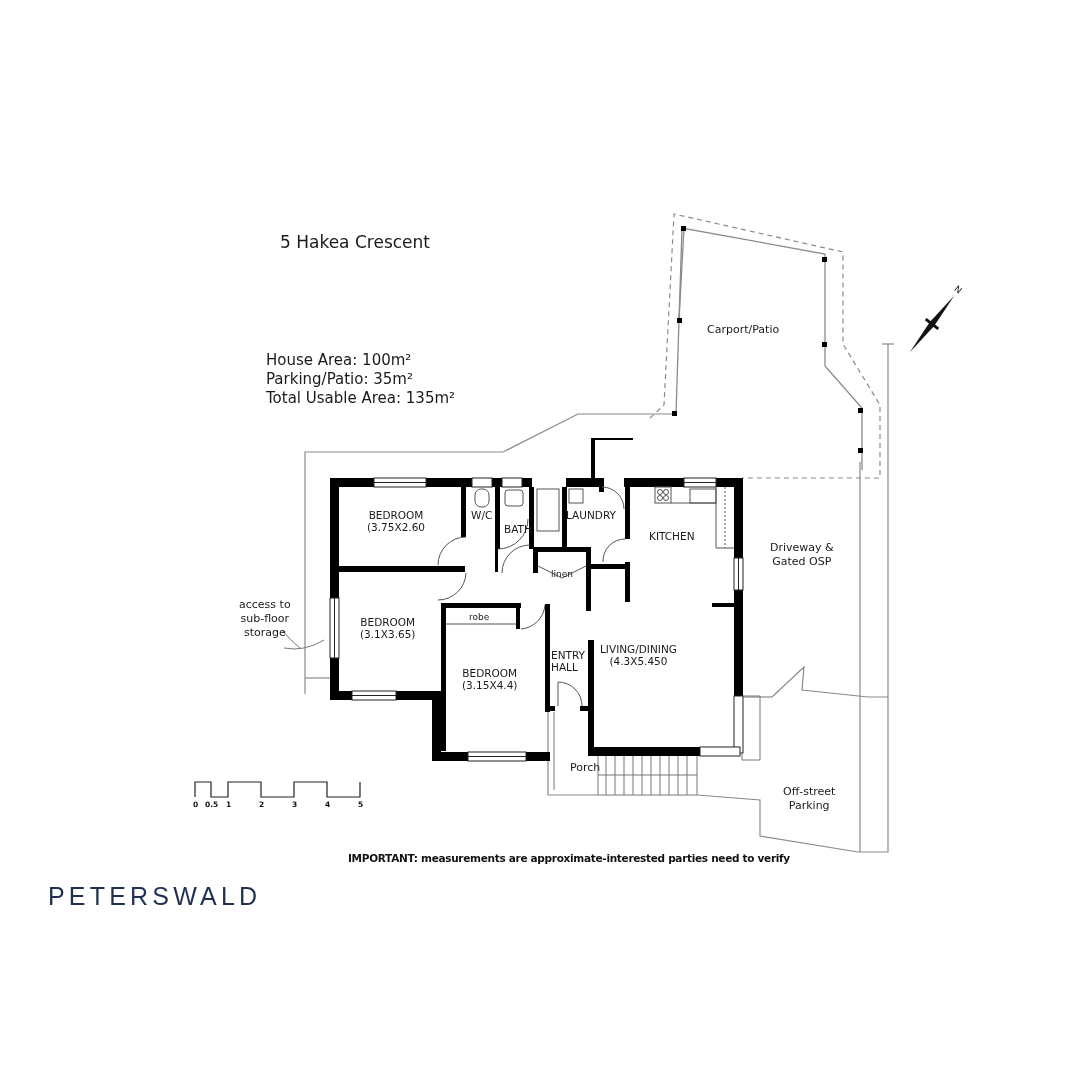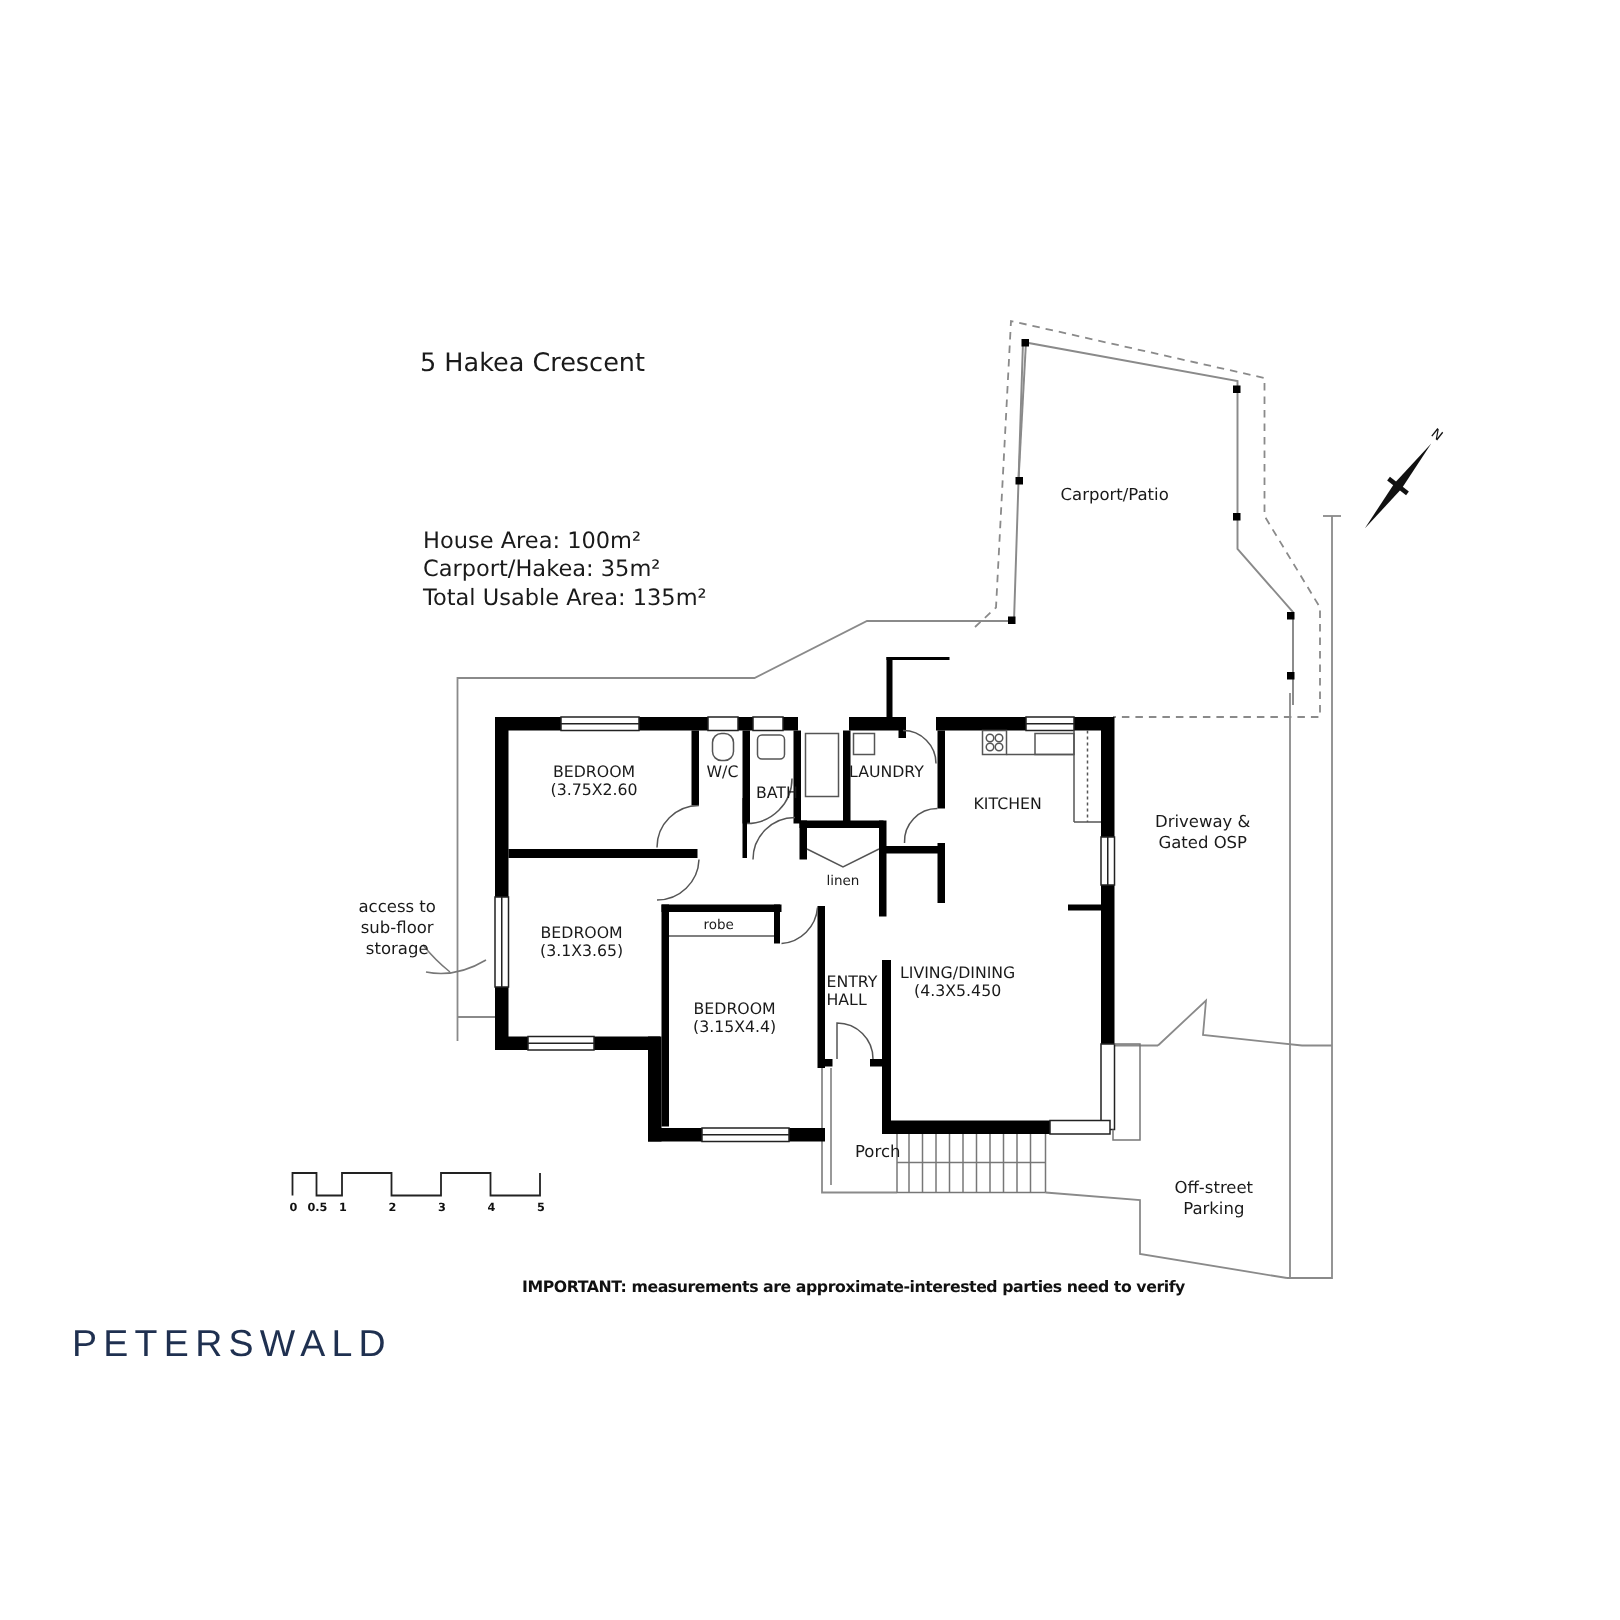--- a/index.html
+++ b/index.html
@@ -1,21 +1,21 @@
 <!DOCTYPE html>
 <html><head>
   <meta charset="utf-8">
   <style>
     html, body { margin: 0; padding: 0; background: #ffffff; }
     body { width: 1080px; height: 1080px; position: relative; overflow: hidden;
            font-family: "DejaVu Sans", sans-serif; color: #111; }
     .canvas { position: absolute; left: 0; top: 0; width: 1080px; height: 1080px; }
     .title-block { position: absolute; left: 200px; top: 231px; width: 310px; text-align: center;
                    font-family: "DejaVu Sans", sans-serif; font-size: 17px; line-height: 22px; color: #1a1a1a; }
-    .areas-block { position: absolute; left: 266px; top: 351px; font-size: 15px; line-height: 19px; color: #1a1a1a; margin-left: 16px; }
+    .areas-block { position: absolute; left: 266px; top: 351px; font-size: 15px; line-height: 19px; color: #1a1a1a; }
     .lbl { position: absolute; font-family: "DejaVu Sans", sans-serif; font-size: 10.5px; line-height: 12px;
            color: #1a1a1a; text-align: center; white-space: nowrap; }
     .lbl.small { font-size: 9px; }
     .lbl.ext { font-size: 11px; line-height: 14px; }
     .note { position: absolute; left: 348px; top: 852px; font-size: 10.5px; font-weight: bold; color: #111;
             letter-spacing: -0.3px; white-space: nowrap; }
     .brand { position: absolute; left: 48px; top: 882px; font-family: "Liberation Sans", sans-serif;
              font-size: 25px; letter-spacing: 4.2px; color: #1f3050; }
     .scale-lbl { position: absolute; top: 800px; font-size: 7.5px; font-weight: bold; color: #111; }
   </style>
@@ -190,32 +190,32 @@
     <text x="-4" y="-40" font-size="9" font-family="DejaVu Sans, sans-serif" fill="#111">N</text>
   </g>
 </svg>
 
 <div class="title-block">
   <div>5 Hakea Crescent</div>
 </div>
 
 <div class="areas-block">
   <div>House Area: 100m²</div>
-  <div>Carport/Hakea: 35m²</div>
+  <div>Parking/Patio: 35m²</div>
   <div>Total Usable Area: 135m²</div>
 </div>
 
 <div class="lbl" style="left:367px;top:509px;">
   <div>BEDROOM</div>
     <div>(3.75X2.60</div>
 </div>
 <div class="lbl" style="left:471px;top:509px;">W/C</div>
 <div class="lbl" style="left:504px;top:523px;">BATH</div>
 <div class="lbl" style="left:566px;top:509px;text-align:right;">LAUNDRY</div>
-<div class="lbl small" style="left:551px;top:582px;">linen</div>
+<div class="lbl small" style="left:551px;top:568px;">linen</div>
 <div class="lbl" style="left:649px;top:530px;">KITCHEN</div>
 <div class="lbl" style="left:360px;top:616px;">
   <div>BEDROOM</div>
     <div>(3.1X3.65)</div>
 </div>
 <div class="lbl small" style="left:469px;top:611px;">robe</div>
 <div class="lbl" style="left:462px;top:667px;">
   <div>BEDROOM</div>
     <div>(3.15X4.4)</div>
 </div>

